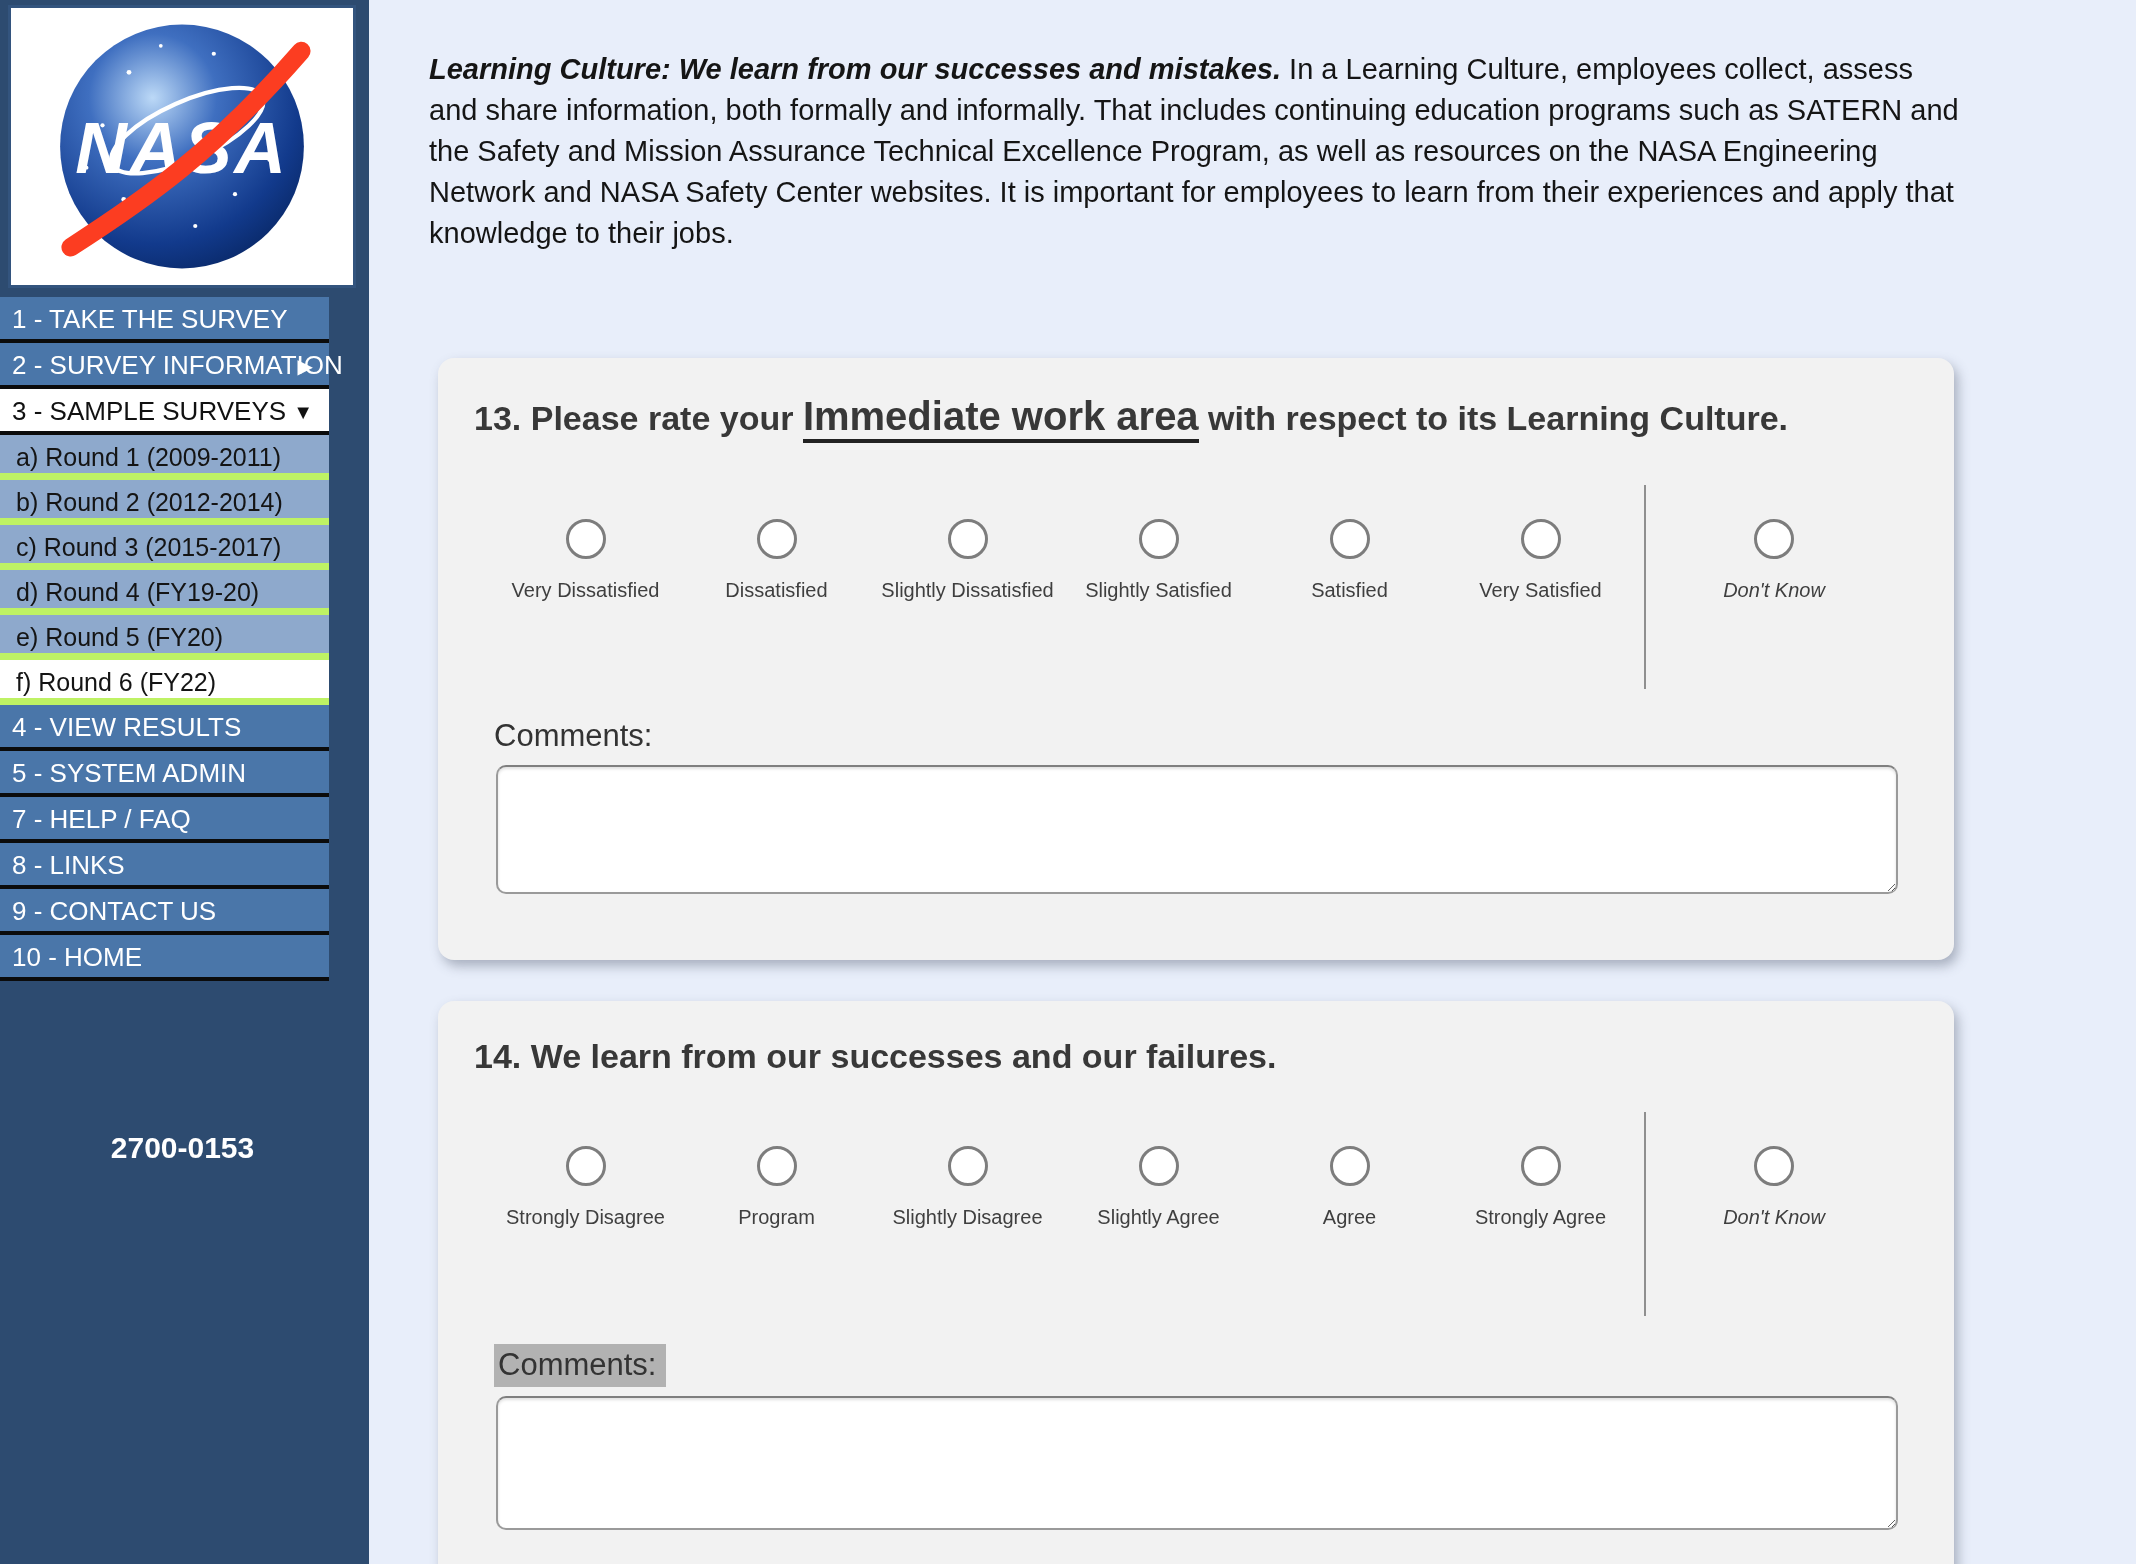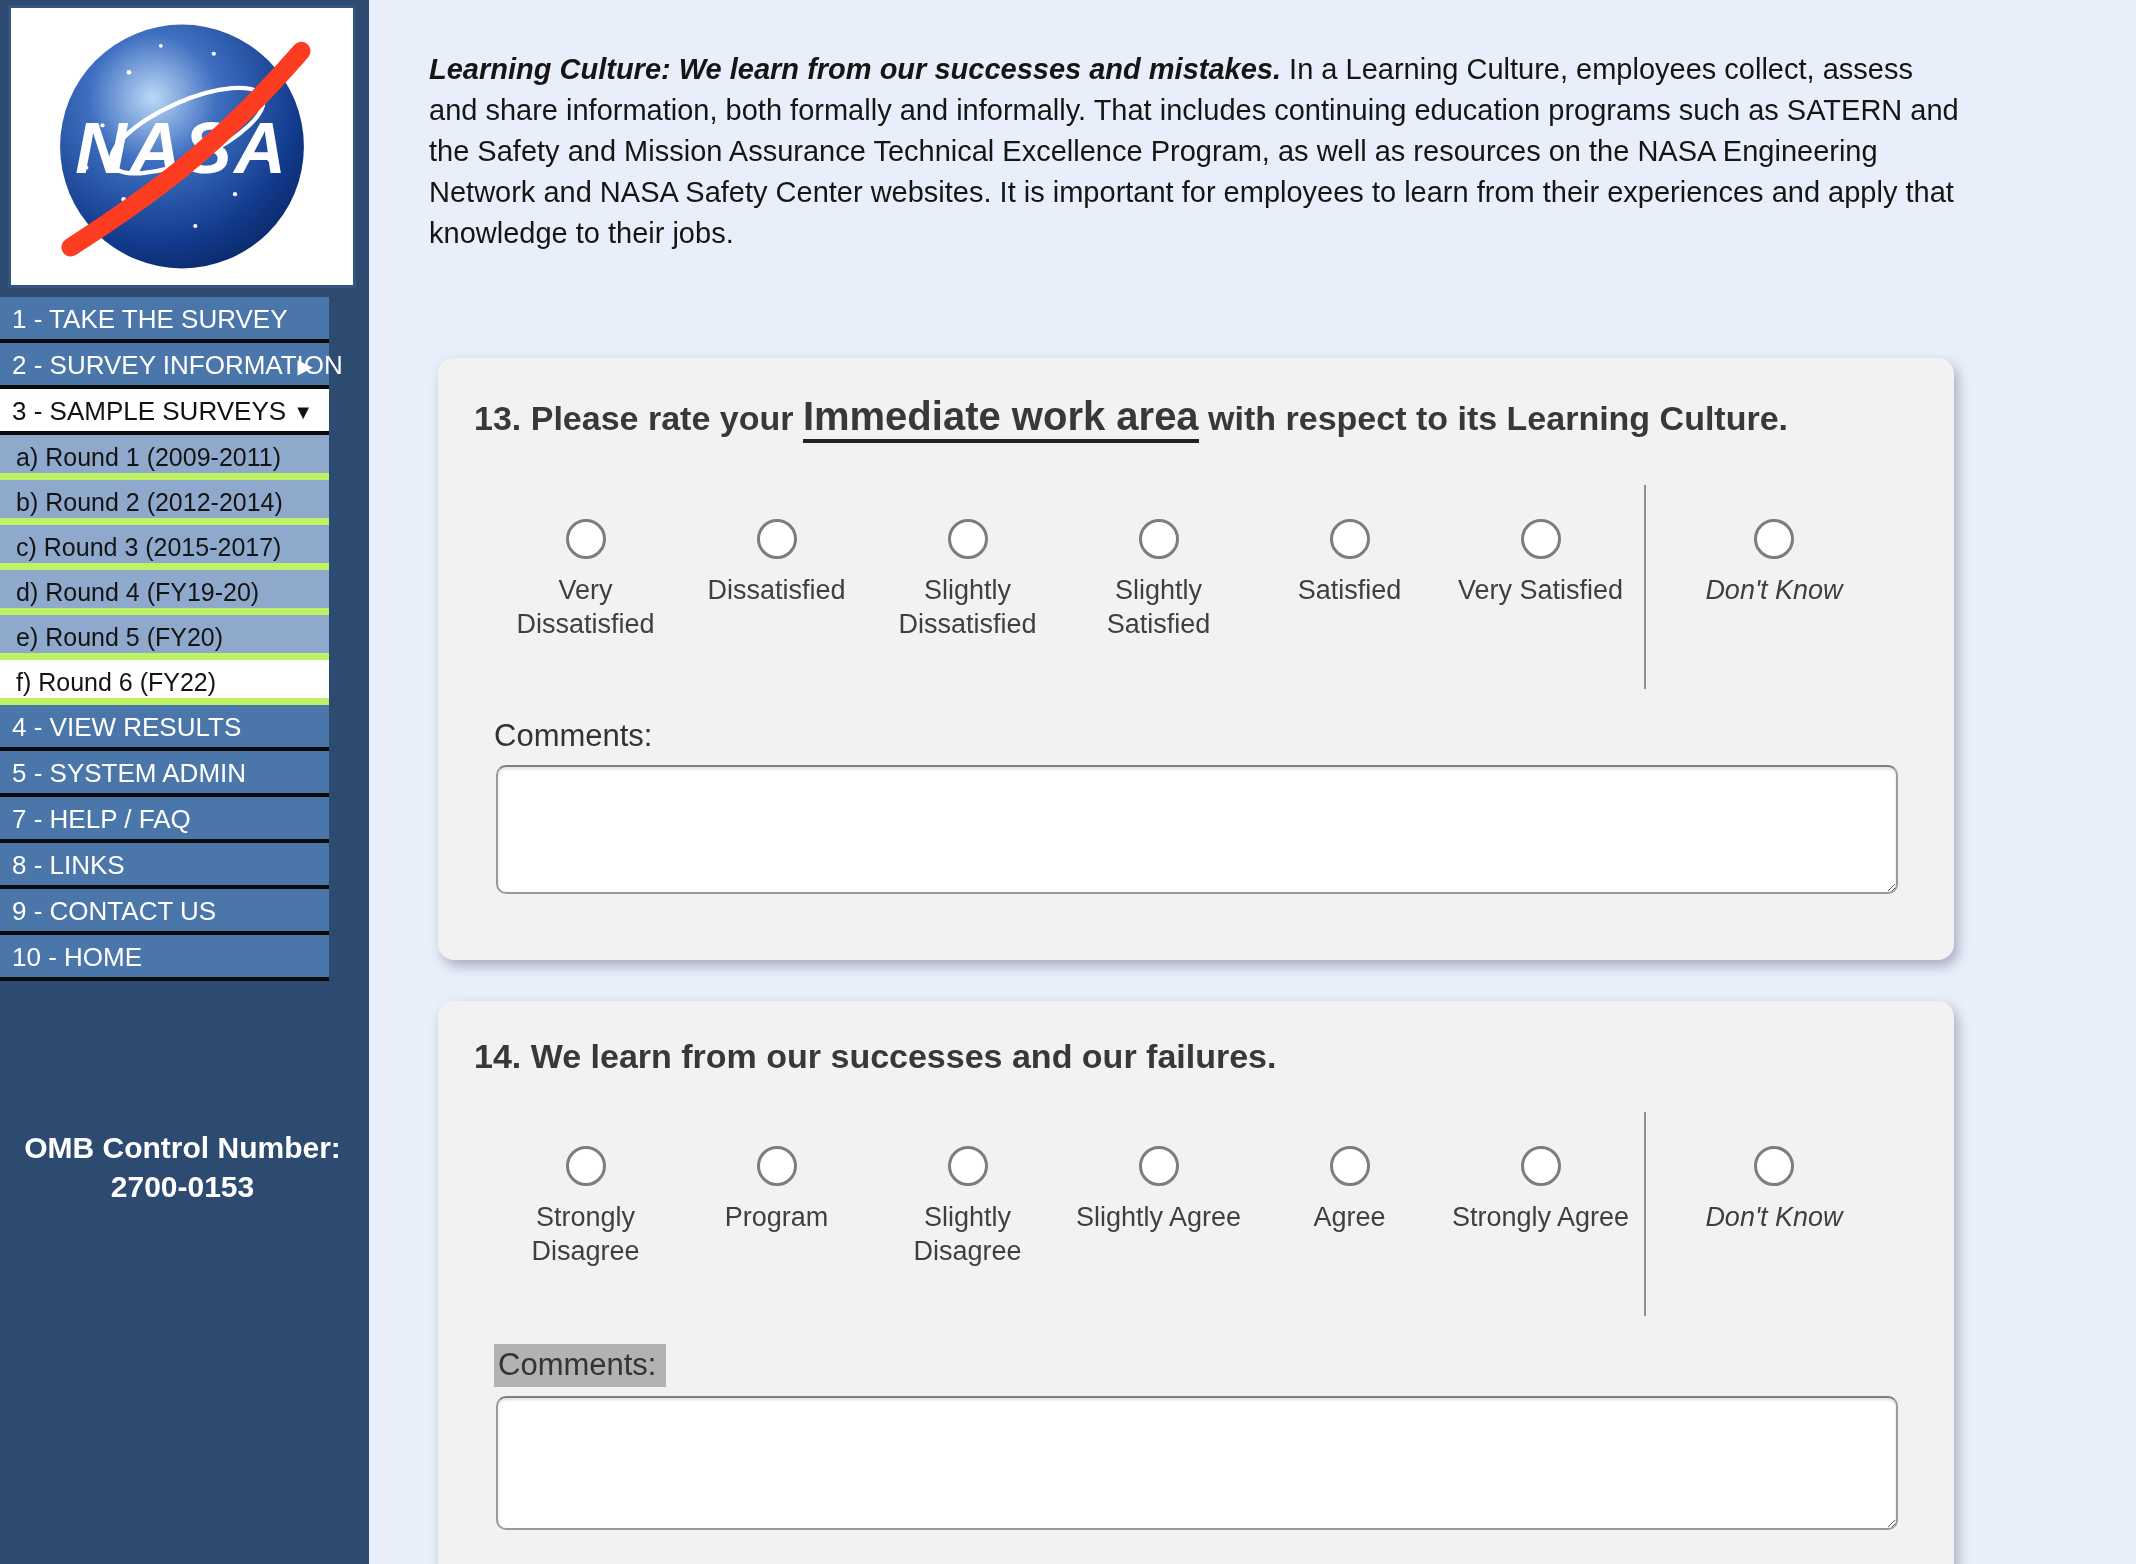--- a/index.html
+++ b/index.html
@@ -39,21 +39,21 @@
            color:#383838;white-space:nowrap;}
   .q-title .emph{font-size:40px;font-weight:800;border-bottom:4px solid #222222;padding-bottom:1px;}
 
   .options{position:absolute;left:52px;right:0;display:flex;}
   .card.q13 .options{top:161px;}
   .card.q14 .options{top:145px;}
   .opt-cell{width:191px;display:flex;flex-direction:column;align-items:center;flex:none;}
   .opt-cell.dk{width:200px;margin-left:38px;font-style:italic;}
   .radio{width:40px;height:40px;box-sizing:border-box;border:3px solid #7d7d7d;border-radius:50%;
          background:#ffffff;cursor:pointer;}
-  .opt-label{margin-top:14px;font-size:27px;line-height:34px;color:#3f3f3f;text-align:center;}
+  .opt-label{margin-top:14px;font-size:20px;line-height:34px;color:#3f3f3f;text-align:center;}
   .vdivider{position:absolute;left:1154px;top:-34px;width:2px;height:204px;background:#8f8f8f;}
 
   .comments-label{position:absolute;left:56px;font-size:31px;color:#333333;}
   .card.q13 .comments-label{top:360px;}
   .card.q14 .comments-label{top:346px;}
   .comments-label .hl{background:#b2b2b2;padding:3px 10px 5px 4px;}
 
   .comments-box{position:absolute;left:58px;width:1402px;box-sizing:border-box;
                 border:2px solid #9a9a9a;border-top-color:#7f7f7f;border-radius:10px;
                 background:#ffffff;resize:both;font-size:27px;font-family:"Liberation Sans","DejaVu Sans",sans-serif;
@@ -109,21 +109,20 @@
       <div class="menu-item sub active"><span>f) Round 6 (FY22)</span></div>
       <div class="menu-item"><span>4 - VIEW RESULTS</span></div>
       <div class="menu-item"><span>5 - SYSTEM ADMIN</span></div>
       <div class="menu-item"><span>7 - HELP / FAQ</span></div>
       <div class="menu-item"><span>8 - LINKS</span></div>
       <div class="menu-item"><span>9 - CONTACT US</span></div>
       <div class="menu-item"><span>10 - HOME</span></div>
     </div>
 
     <div class="omb">
-      <div>OMB Control Number:</div>
       <div>2700-0153</div>
     </div>
   </div>
 
   <div class="content">
 
     <p class="intro"><span class="lead">Learning Culture: We learn from our successes and mistakes.</span><span>&nbsp;In a Learning Culture, employees collect, assess and share information, both formally and informally. That includes continuing education programs such as SATERN and the Safety and Mission Assurance Technical Excellence Program, as well as resources on the NASA Engineering Network and NASA Safety Center websites. It is important for employees to learn from their experiences and apply that knowledge to their jobs.</span></p>
 
     <div class="card q13">
       <div class="q-title"><span>13. Please rate your </span><span class="emph">Immediate work area</span><span> with respect to its Learning Culture.</span></div>

